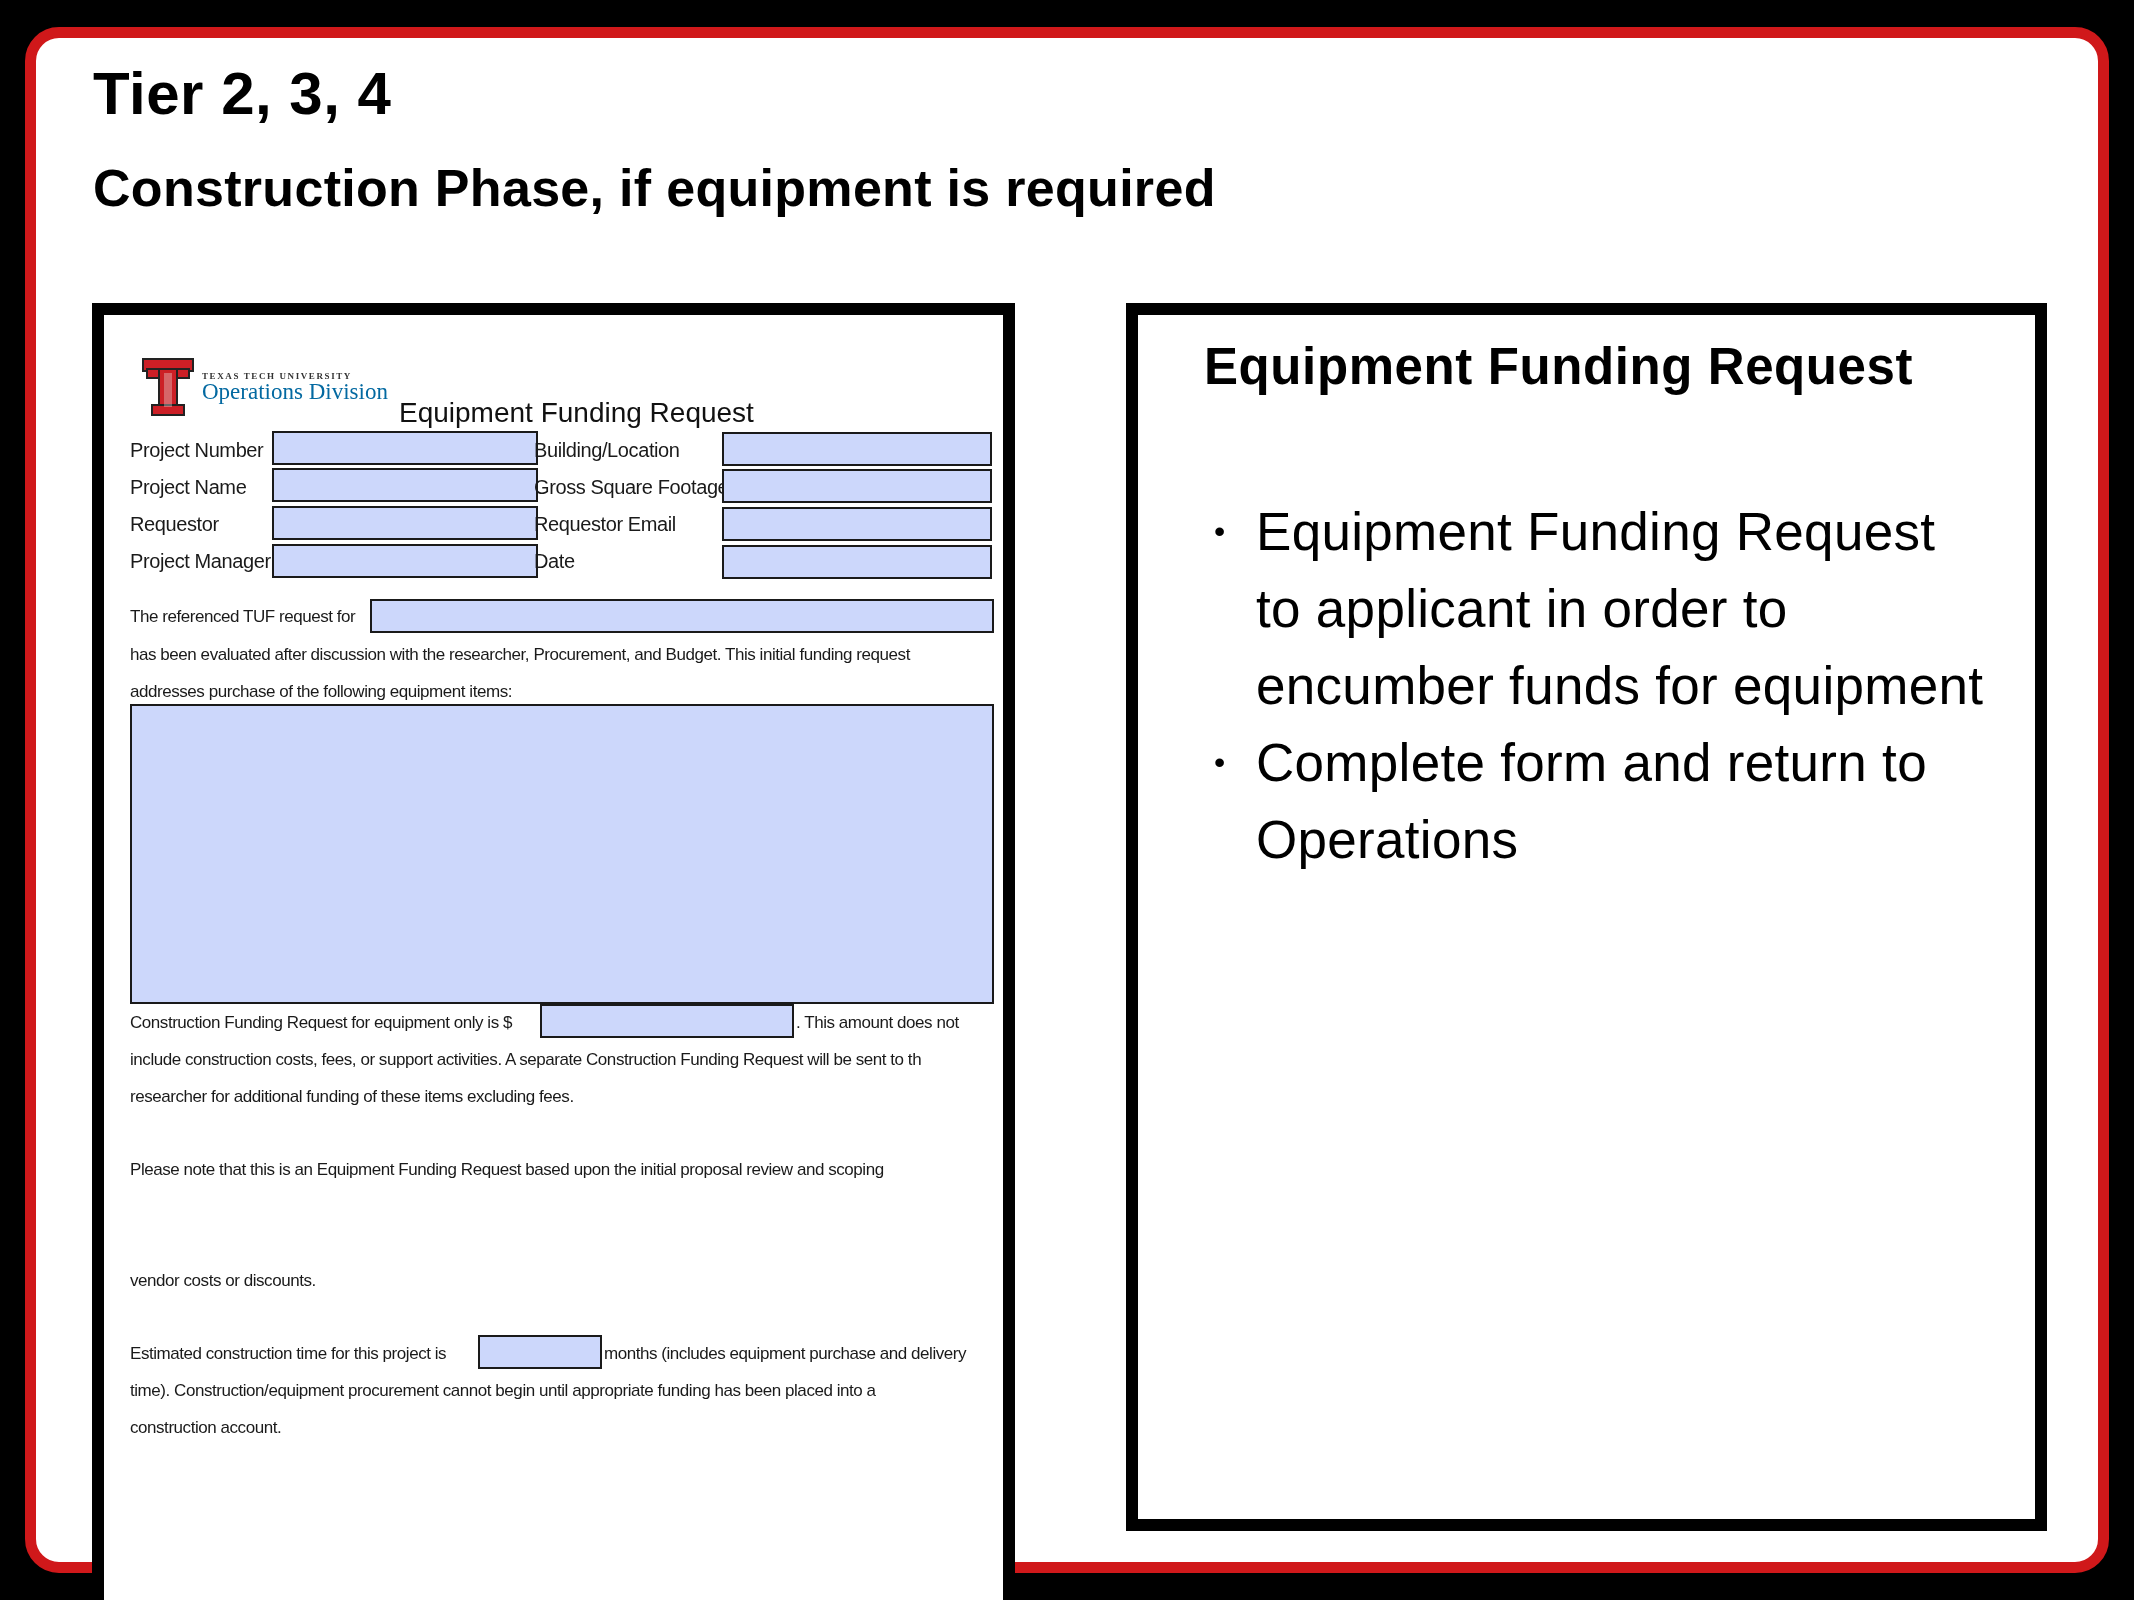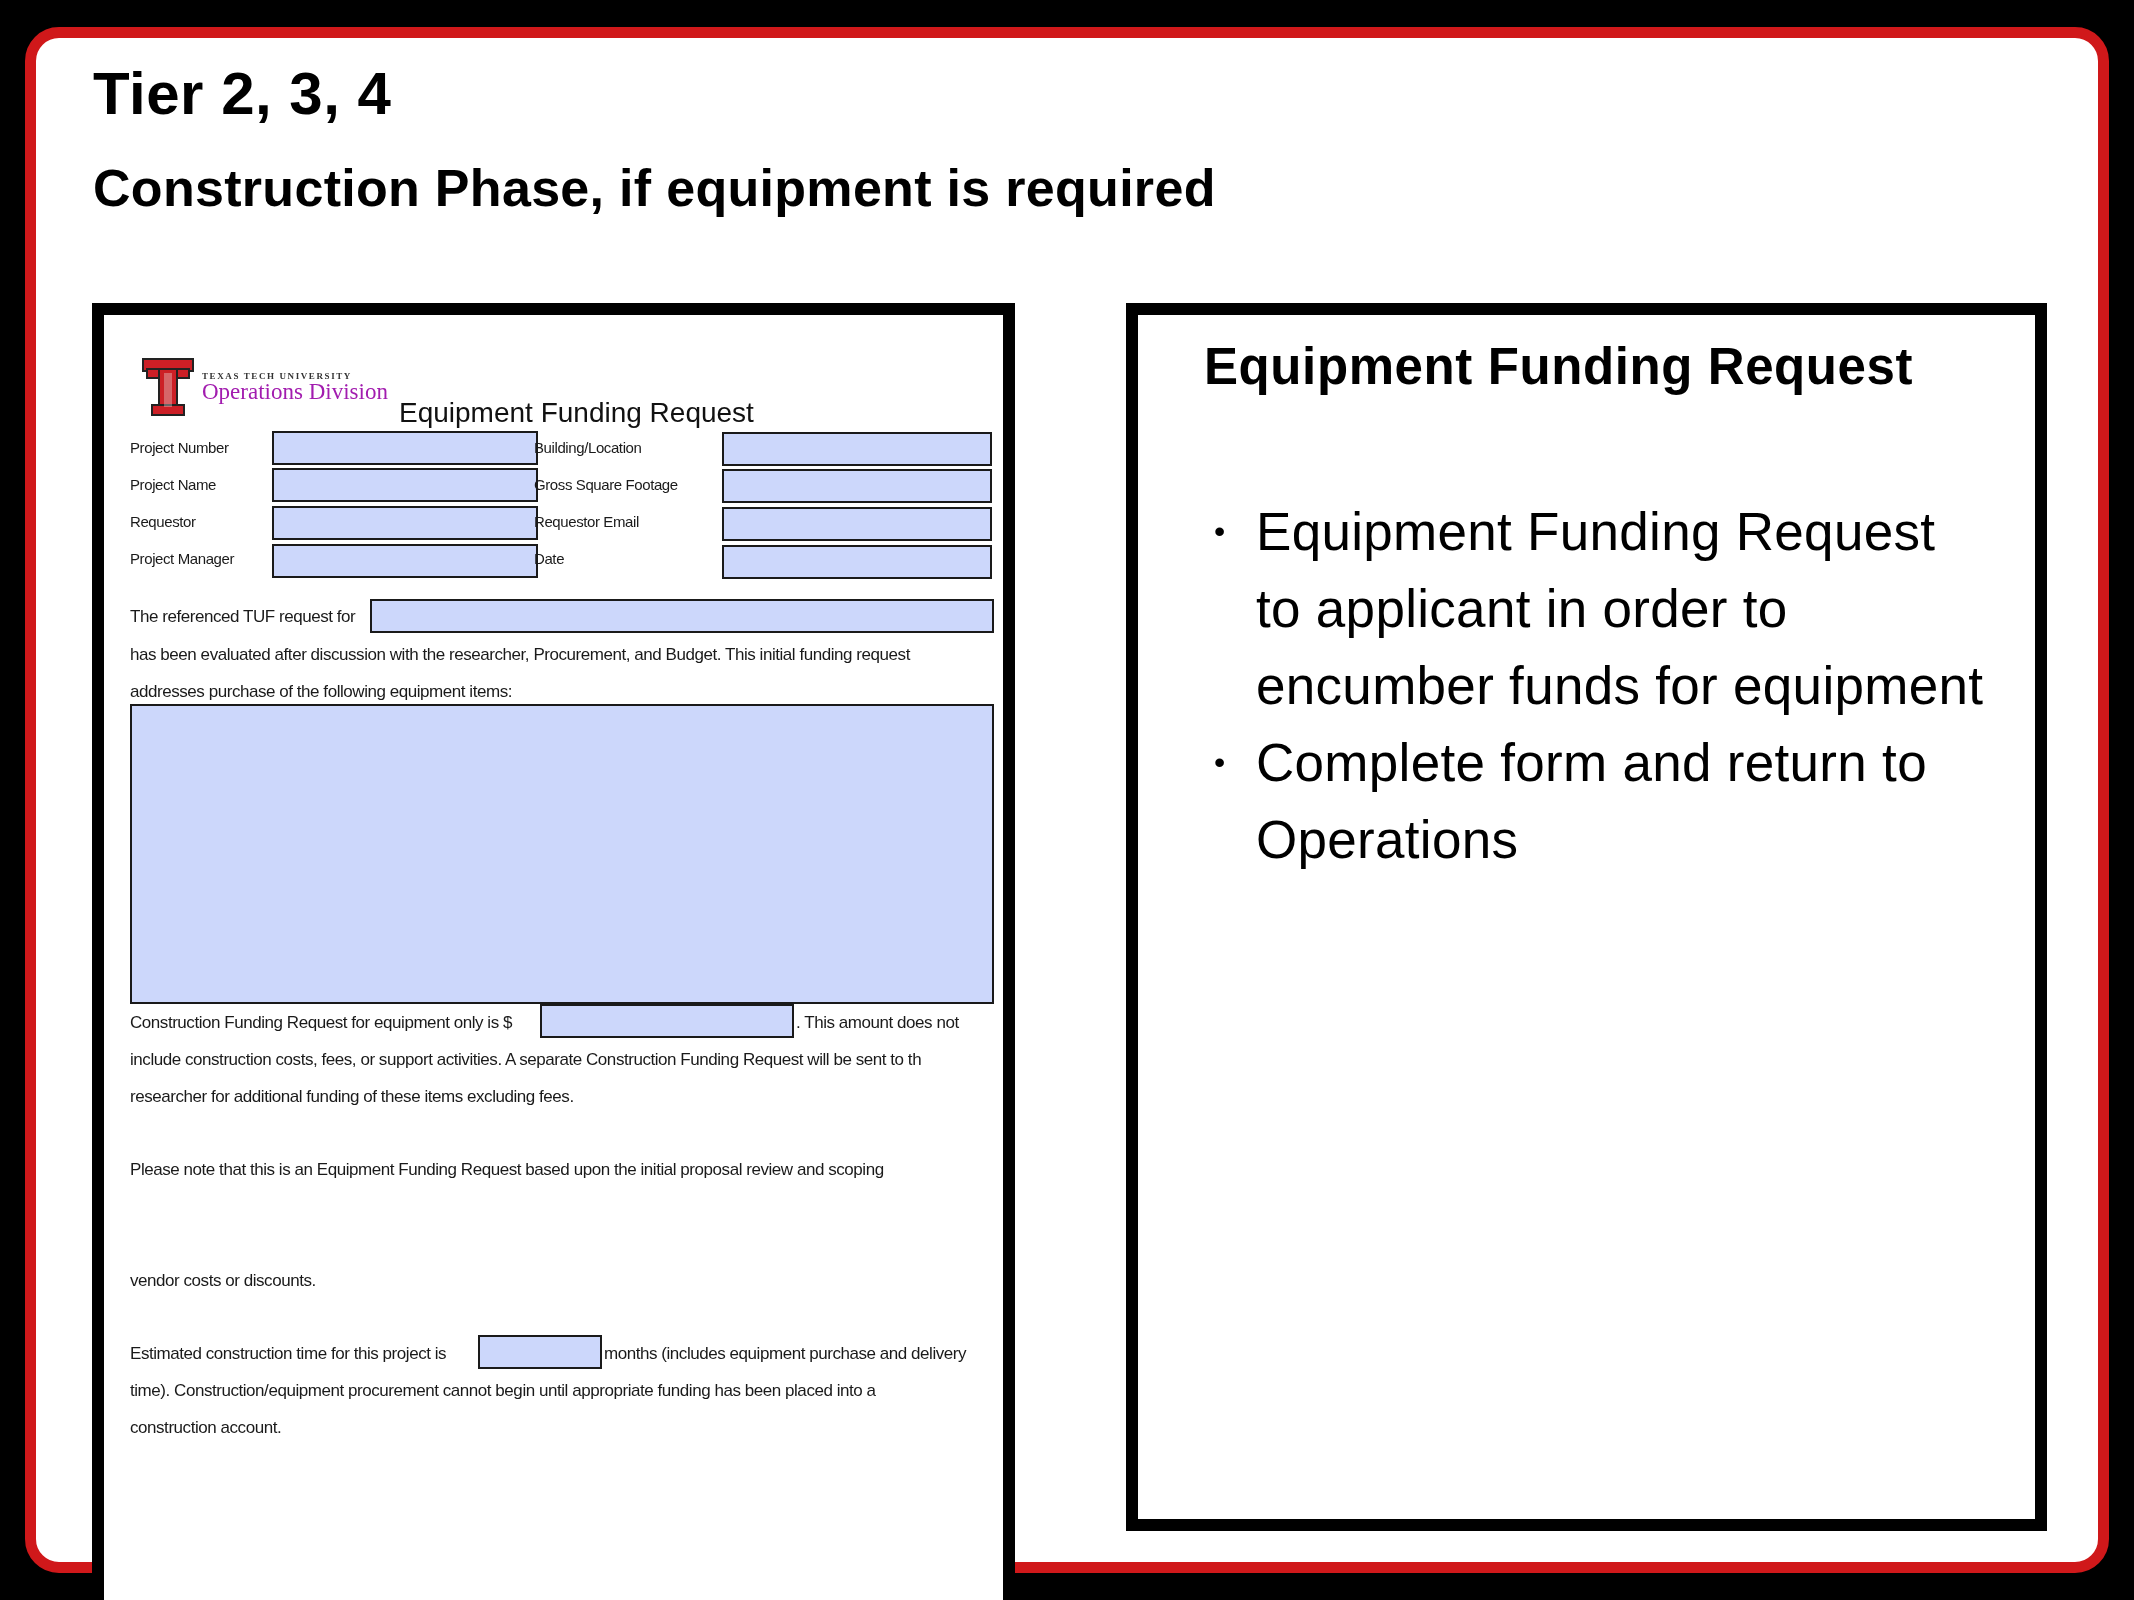--- a/index.html
+++ b/index.html
@@ -8,23 +8,23 @@
   .title1 { position:absolute; left:93px; top:64px; font-size:60px; font-weight:bold; color:#000; line-height:1; letter-spacing:0.5px; }
   .title2 { position:absolute; left:93px; top:162px; font-size:52px; font-weight:bold; color:#000; line-height:1; letter-spacing:0.3px; }
   .box { position:absolute; border:12px solid #000; background:#fff; box-sizing:border-box; }
   .box-left { left:92px; top:303px; width:923px; height:1468px; }
   .box-right { left:1126px; top:303px; width:921px; height:1228px; }
 
   
   .doc { position:absolute; left:0; top:0; width:100%; height:100%; font-family:"Liberation Sans", sans-serif; color:#1a1a1a; }
   .logo { position:absolute; left:38px; top:40px; width:52px; height:62px; }
   .tt-org-small { position:absolute; left:98px; top:56px; font-family:"Liberation Serif", serif; font-size:9px; letter-spacing:1.6px; color:#333; font-weight:bold; }
-  .tt-org { position:absolute; left:98px; top:64px; font-family:"Liberation Serif", serif; font-size:23px; color:#a21caf; }
+  .tt-org { position:absolute; left:98px; top:64px; font-family:"Liberation Serif", serif; font-size:23px; color:#0369a1; }
   .doc-title { position:absolute; left:295px; top:82px; font-size:28px; color:#111; }
-  .lbl { position:absolute; font-size:15px; color:#1a1a1a; letter-spacing:-0.4px; white-space:nowrap; }
+  .lbl { position:absolute; font-size:20px; color:#1a1a1a; letter-spacing:-0.4px; white-space:nowrap; }
   .fld { position:absolute; background:#ccd7fb; border:2.5px solid #1a1a1a; box-sizing:border-box; }
   .para { position:absolute; font-size:17px; color:#1a1a1a; letter-spacing:-0.45px; white-space:nowrap; }
 
   .rp-heading { position:absolute; left:66px; top:22px; font-size:51px; font-weight:bold; color:#000; letter-spacing:0.6px; white-space:nowrap; }
   .rp-list { position:absolute; left:74px; top:178px; width:800px; margin:0; padding:0; list-style:none; }
   .rp-list li { position:relative; padding-left:44px; font-size:53px; line-height:77px; color:#000; letter-spacing:0.3px; }
   .rp-list li .bullet { position:absolute; left:2px; top:0; font-size:32px; }
 </style>
 </head>
 <body>

